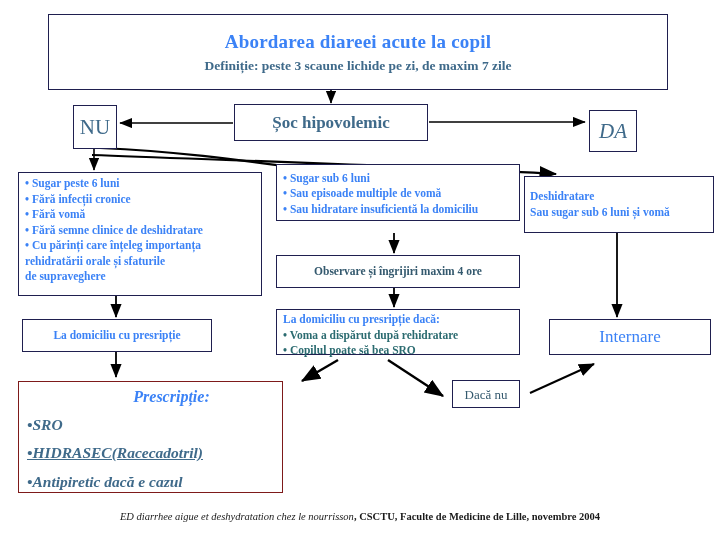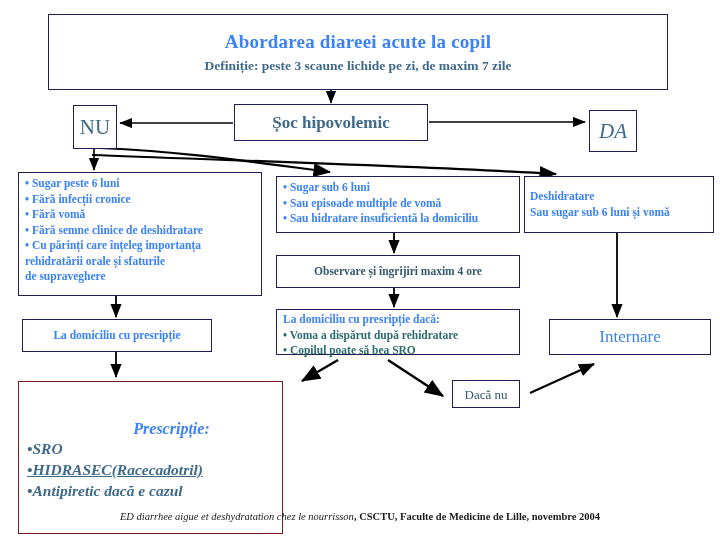--- a/index.html
+++ b/index.html
@@ -185,21 +185,21 @@
       <div>• Sugar peste 6 luni</div>
       <div>• Fără infecții cronice</div>
       <div>• Fără vomă</div>
       <div>• Fără semne clinice de deshidratare</div>
       <div>• Cu părinți care înțeleg importanța</div>
       <div>rehidratării orale și sfaturile</div>
       <div> de supraveghere</div>
     </div>
   </div>
 
-  <div class="box" style="left:276px; top:176px; width:244px; height:57px; justify-content:flex-start;">
+  <div class="box" style="left:276px; top:164px; width:244px; height:57px; justify-content:flex-end;">
     <div class="bullets t-red">
       <div>• Sugar sub 6 luni</div>
       <div>• Sau episoade multiple de vomă</div>
       <div>• Sau hidratare insuficientă la domiciliu</div>
     </div>
   </div>
 
   <div class="box" style="left:524px; top:176px; width:190px; height:57px; justify-content:center;">
     <div class="plain-left t-red">
       <div>Deshidratare</div>
@@ -224,21 +224,21 @@
   </div>
 
   <div class="box" style="left:533px; top:319px; width:162px; height:36px;margin-left:16px;">
     <div class="big-red t-red">Internare</div>
   </div>
 
   <div class="box" style="left:452px; top:380px; width:68px; height:28px;">
     <div class="daca t-slate">Dacă nu</div>
   </div>
 
-  <div class="box red-border" style="left:18px; top:381px; width:265px; height:153px; justify-content:center; padding-top:5px;">
+  <div class="box red-border" style="left:18px; top:381px; width:265px; height:112px; justify-content:space-between; padding-top:5px;">
     <div class="presc-title t-red">Prescripție:</div>
     <div class="presc-item t-blue">
       <span>•SRO</span>
     </div>
     <div class="presc-item u t-blue">
       <span>•HIDRASEC(Racecadotril)</span>
     </div>
     <div class="presc-item t-blue">
       <span>•Antipiretic dacă e cazul</span>
     </div>

